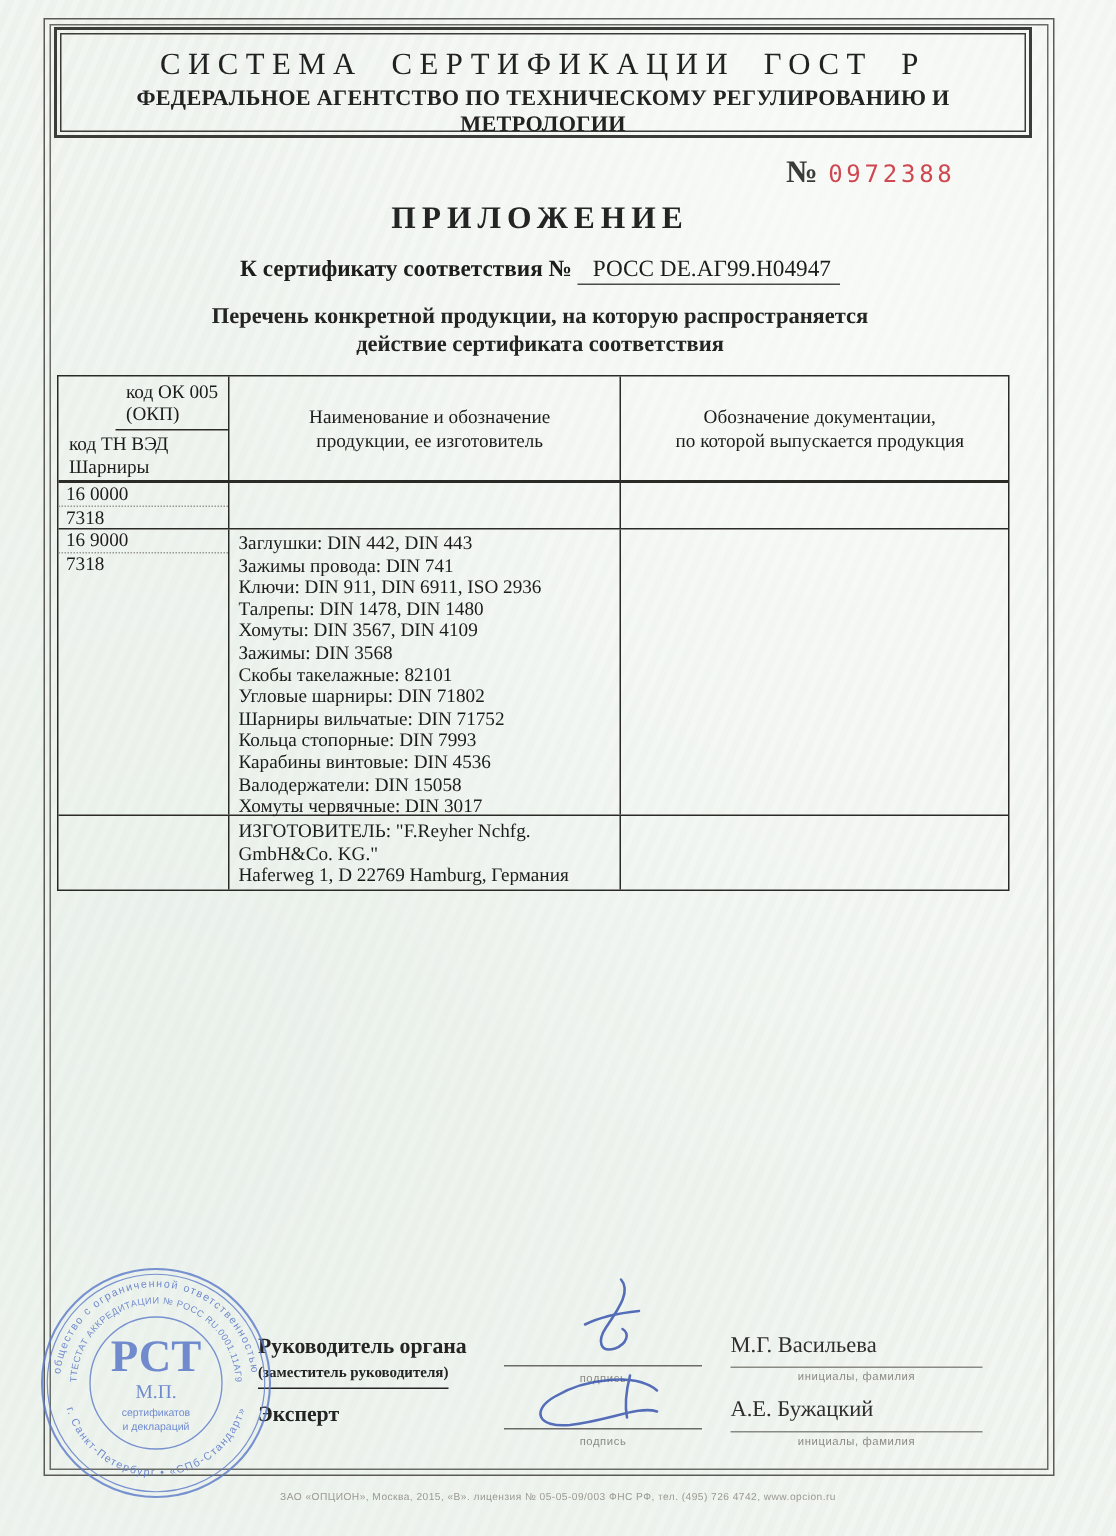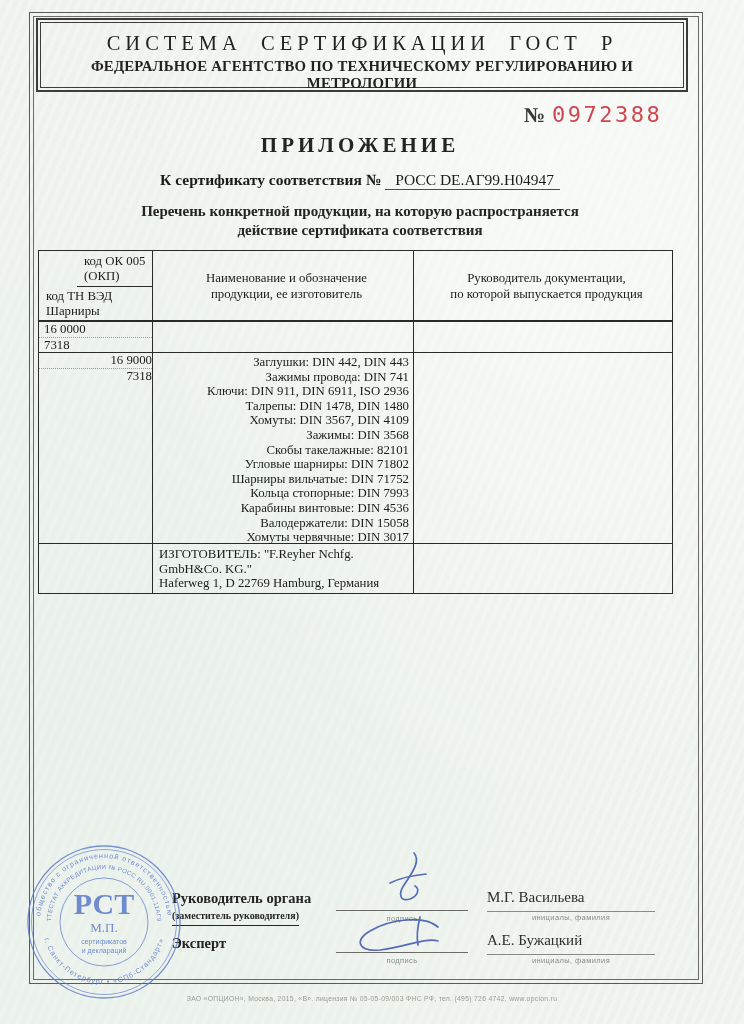--- a/index.html
+++ b/index.html
@@ -17,39 +17,39 @@
   .frame-outer{left:29px; top:12px; width:672px; height:970px; border:1px solid #5a5a56;}
   .frame-inner{position:absolute; inset:3px; border:1px solid #6a6a66;}
   
   .head-box{left:36px; top:18px; width:648px; height:70px; border:2px solid #3c3c38;}
   .head-box-inner{position:absolute; inset:2px; border:1px solid #3c3c38; text-align:center;}
   .head-l1{margin-top:9px; font-size:20.5px; font-weight:normal; letter-spacing:5px; word-spacing:9px; color:#222;}
   .head-l2{margin-top:3px; font-size:14.8px; font-weight:bold; letter-spacing:.2px; color:#222;}
   
   .blank-no{left:524px; top:102px; display:flex; align-items:baseline;}
   .blank-no .nosym{font-size:21px; font-weight:bold; color:#3a3a38; margin-right:7px;}
-  .blank-no .noval{font-family:"DejaVu Sans Mono", monospace; font-size:22px; color:#cf4750; letter-spacing:2.5px;}
+  .blank-no .noval{font-family:"DejaVu Sans Mono", monospace; font-size:16px; color:#cf4750; letter-spacing:2.5px;}
   .title{left:36px; top:133px; width:648px; text-align:center; font-size:21px; font-weight:bold; letter-spacing:4px; color:#242424;}
   .cert-line{left:36px; top:171px; width:648px; text-align:center; font-size:15.5px;}
   .cert-line .pfx{font-weight:bold;}
   .cert-line .num{border-bottom:1px solid #4a4a46; padding:0 6px 1px 10px;}
   .purpose{left:36px; top:202px; width:648px; text-align:center; font-weight:bold; font-size:15px; line-height:18.5px; color:#242424;}
   
   .doc-table{left:38px; top:250px; width:633px; border:1.5px solid #2a2a27;}
   .t-row{display:flex; width:100%; box-sizing:border-box;}
   .t-cell{box-sizing:border-box; border-right:1px solid #2a2a27; font-size:12.8px;}
   .t-cell:last-child{border-right:none;}
   .c1{width:114px;} .c2{width:261px;} .c3{flex:1;}
   .t-head{height:71px; border-bottom:2px solid #2a2a27;}
   .t-head .t-cell{display:flex; flex-direction:column;}
   .h-split-top{height:35px; border-bottom:1px solid #2a2a27; display:flex; align-items:center; padding-left:7px;margin-left:38px;}
   .h-split-bot{flex:1; display:flex; align-items:center; padding-left:7px;}
   .h-center{justify-content:center; align-items:center; text-align:center; line-height:16px;}
   .t-r1{height:31px; border-bottom:1px solid #2a2a27;}
-  .t-r2{height:191px; border-bottom:1px solid #2a2a27;text-align:right;}
+  .t-r2{height:191px; border-bottom:1px solid #2a2a27;}
   .t-r3{height:49px;}
   .code-top{height:15px; line-height:15px; padding-left:5px; border-bottom:1px dotted #9a9a94;}
   .code-bot{height:15px; line-height:15px; padding-left:5px;}
   .prod-list{padding:2px 4px 0 6px; line-height:14.6px;}
   .man-list{padding:3px 4px 0 6px; line-height:14.6px;}
   
   .sig-label{left:172px; width:160px; font-weight:bold; color:#242424;}
   .role1{top:890px; font-size:14.5px; line-height:16px;}
   .role1 .r2{font-size:10px; border-bottom:1.5px solid #242424; display:inline-block; padding-bottom:1px;}
   .role2{top:935px; font-size:14.5px;}
@@ -106,21 +106,21 @@
         <div class="h-split-bot">код ТН ВЭД Шарниры</div>
       </div>
       <div class="t-cell c2">
         <div class="h-split-bot h-center">
           <div><span>Наименование и обозначение</span><br>
           <span>продукции, ее изготовитель</span></div>
         </div>
       </div>
       <div class="t-cell c3">
         <div class="h-split-bot h-center">
-          <div><span>Руководитель документации,</span><br>
+          <div><span>Обозначение документации,</span><br>
           <span>по которой выпускается продукция</span></div>
         </div>
       </div>
     </div>
 
     <div class="t-row t-r1">
       <div class="t-cell c1">
         <div class="code-top">16 0000</div>
         <div class="code-bot">7318</div>
       </div>

